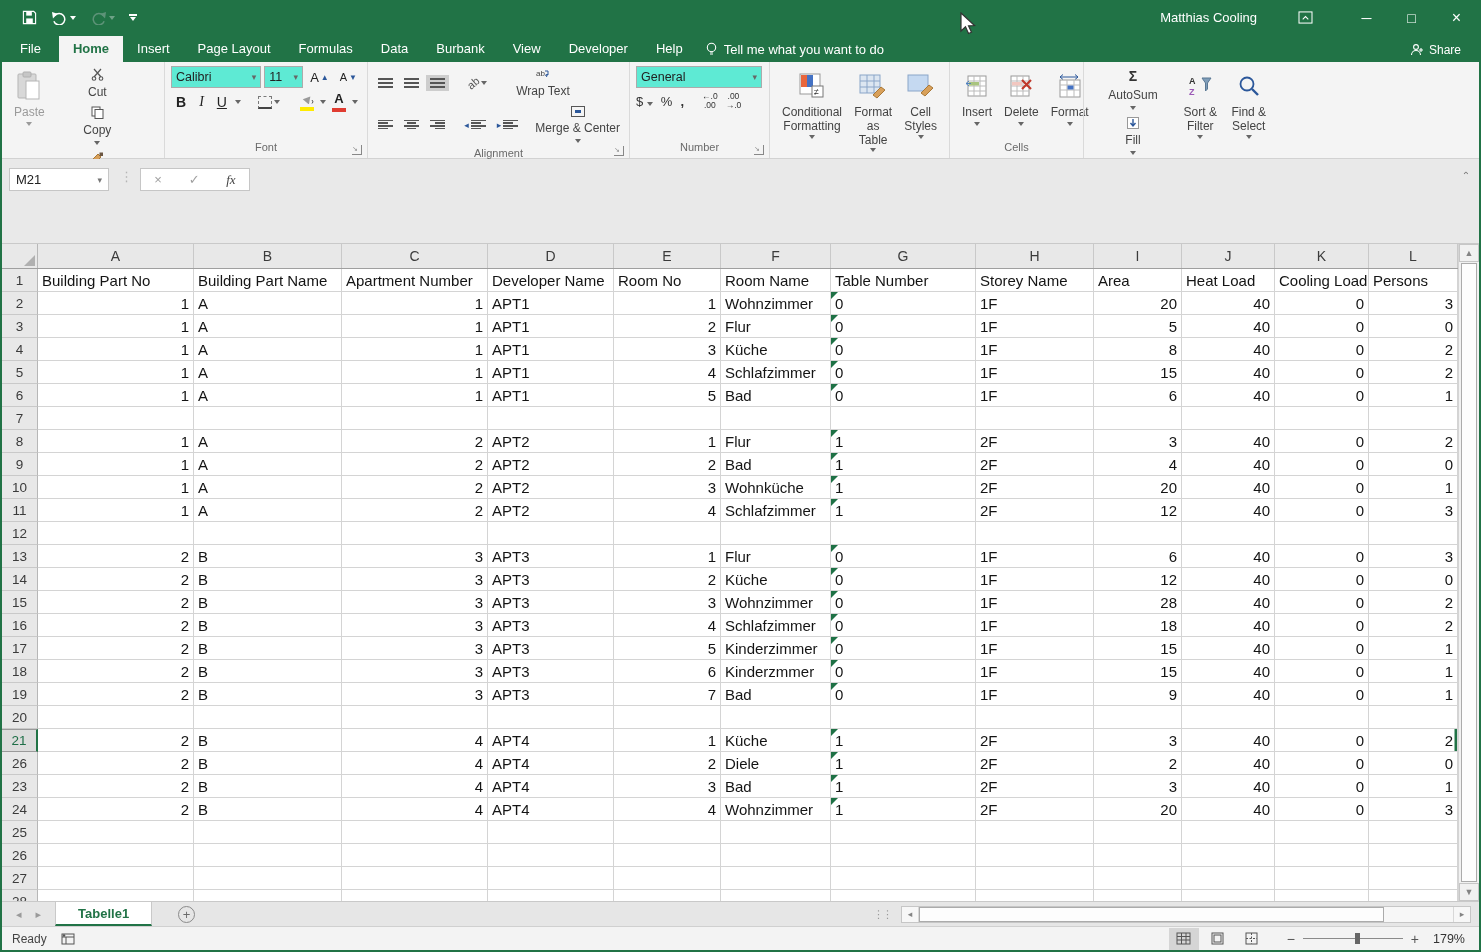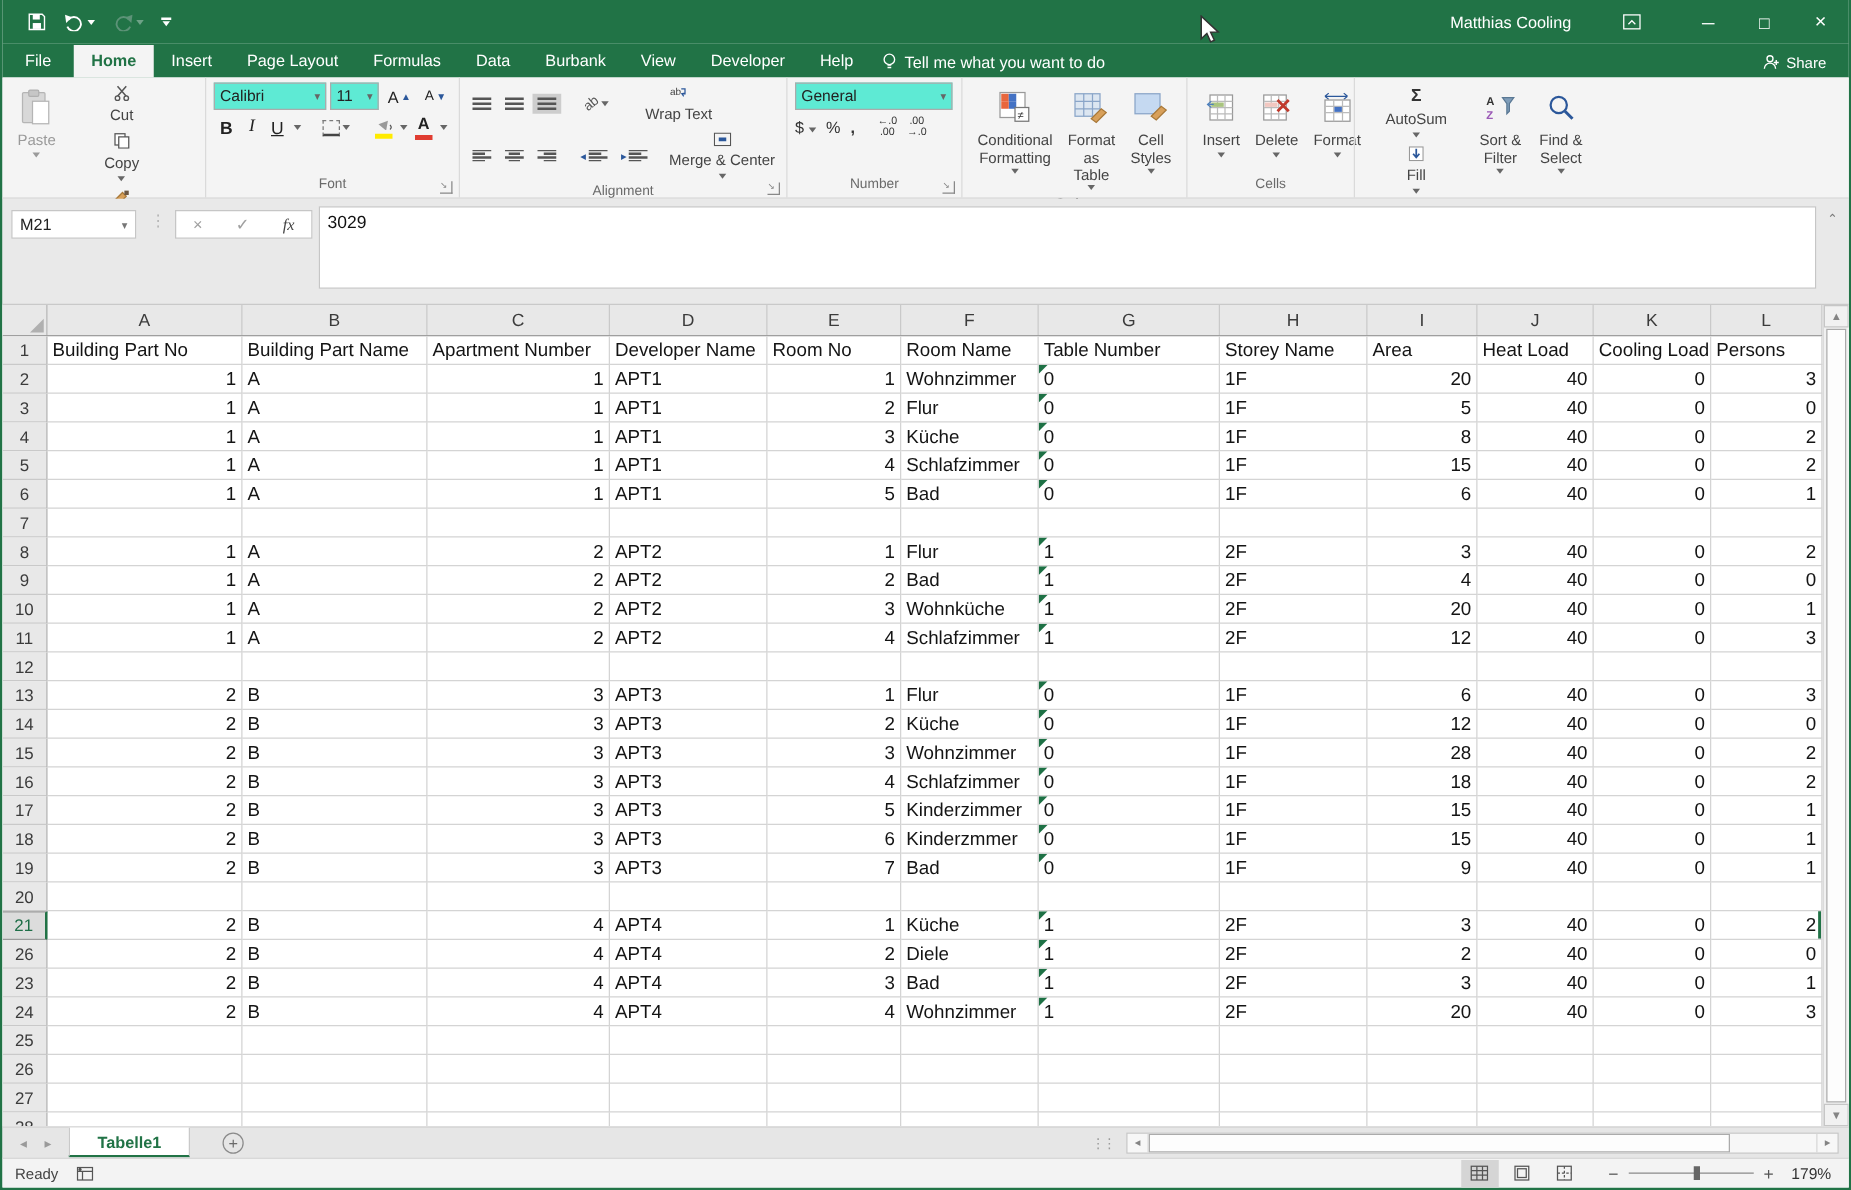--- a/index.html
+++ b/index.html
@@ -540,21 +540,20 @@
     <div class="namebox">
       <span>M21</span>
       <span class="caret">▾</span>
     </div>
     <span class="fsep">⋮</span>
     <div class="fxbox">
       <span class="x">×</span>
       <span class="ck">✓</span>
       <span class="fx">fx</span>
     </div>
-    <div class="finput">3029</div>
     <div class="fcollapse">⌃</div>
   </div>
 
   <div class="gridwrap">
     <div class="sheet">
       <div class="colheads">
         <div class="corner"></div>
       <div class="colhead" style="width: 156px;">A</div>
           <div class="colhead" style="width: 148px;">B</div>
           <div class="colhead" style="width: 146px;">C</div>

